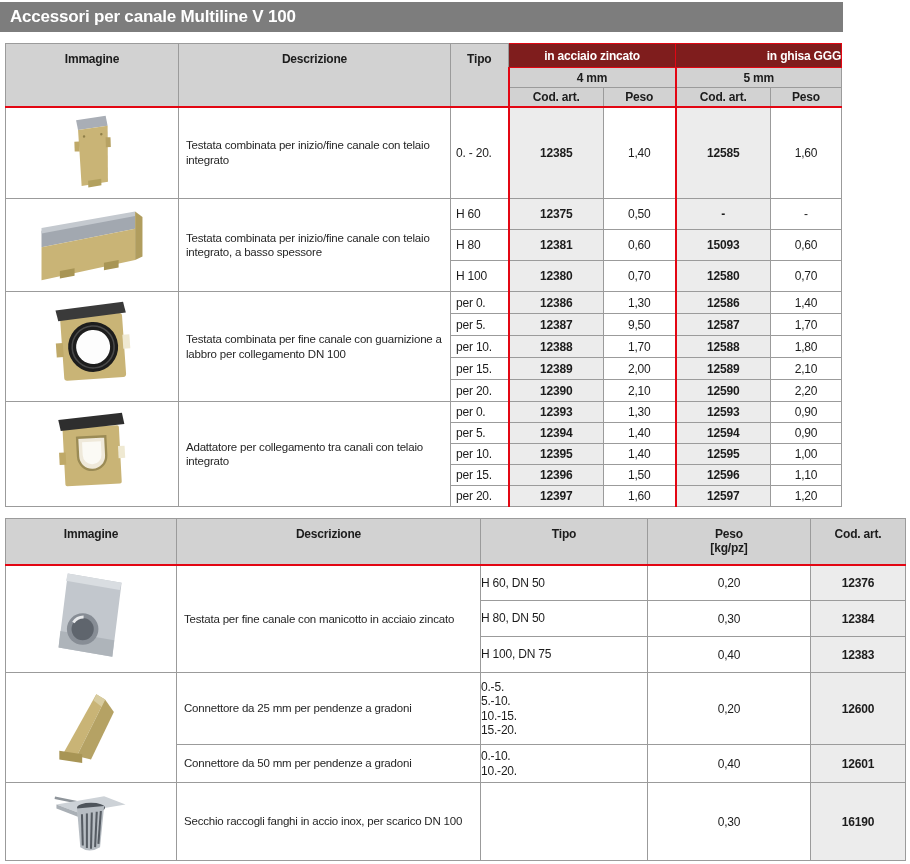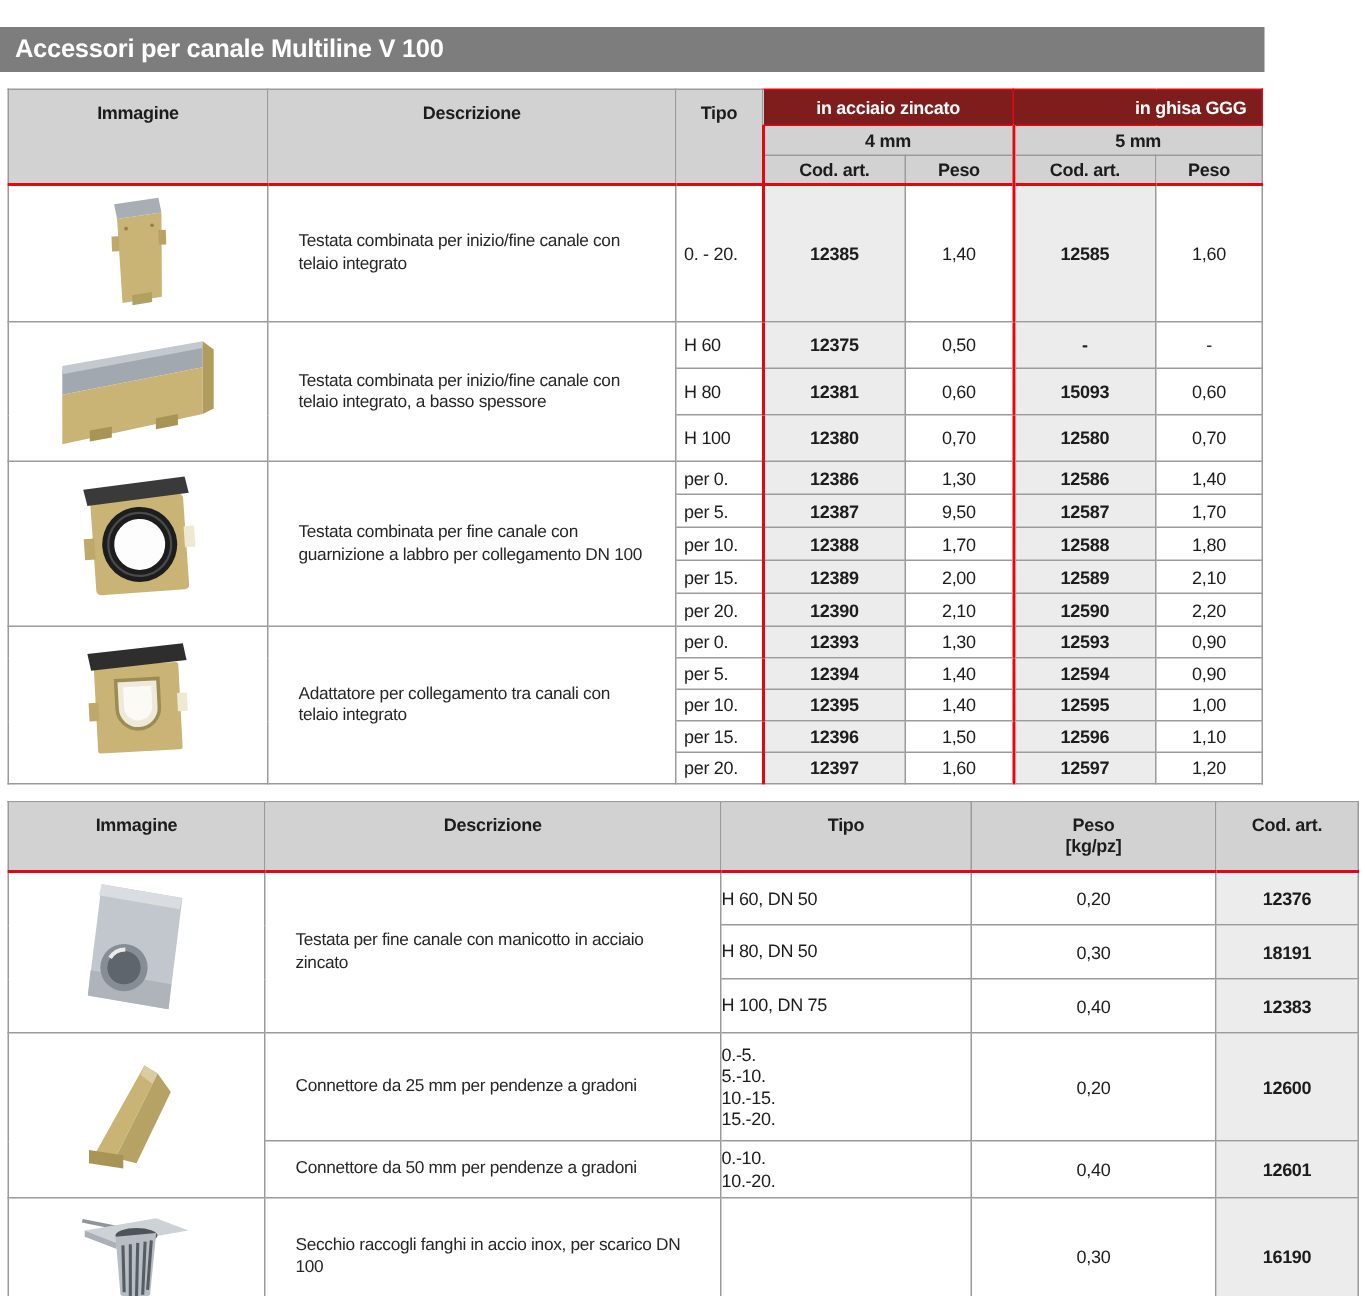--- a/index.html
+++ b/index.html
@@ -3,34 +3,34 @@
 <meta charset="utf-8">
 <style>
   * { box-sizing: border-box; }
   html,body { margin:0; padding:0; }
   body {
     width:910px; height:864px; background:#ffffff;
     font-family:"Liberation Sans", sans-serif; color:#1c1c1c;
     overflow:hidden;
   }
   .titlebar {
-    margin-top:18px; width:843px; height:30px; background:#7d7d7d;
+    margin-top:2px; width:843px; height:30px; background:#7d7d7d;
     color:#ffffff; font-weight:bold; font-size:17px; line-height:30px;
     padding-left:10px; letter-spacing:-0.2px;
   }
   table { border-collapse:collapse; table-layout:fixed; margin-left:5px;border-radius:29px; }
   .t1 { margin-top:11px; width:836px; }
   .t2 { margin-top:11px; width:900px; }
   th, td { border:1px solid #9b9b9b; font-size:12px; padding:0; overflow:hidden; letter-spacing:-0.2px; }
   th { background:#d2d2d2; font-weight:bold; text-align:center; }
   th.topalign { vertical-align:top; padding-top:8px; }
   .redcell { background:#7f1d1d; color:#ffffff; border-color:#e30613; font-weight:bold; }
-  .redcell.ralign { text-align:right; padding-right:10px; }
+  .redcell.ralign { text-align:right; }
   td.img  { text-align:center; vertical-align:middle; background:#ffffff; }
-  td.desc { text-align:left; vertical-align:middle; padding:3px 20px; font-size:11.5px; color:#262626; line-height:1.25; }
+  td.desc { text-align:left; vertical-align:middle; padding:3px 7px; font-size:11.5px; color:#262626; line-height:1.25; }
   td.tipo1 { text-align:left; padding-left:5px; vertical-align:middle; }
   td.cod  { background:#ececec; font-weight:bold; text-align:center; vertical-align:middle; }
   td.peso { text-align:center; vertical-align:middle; }
   td.tipo2 { vertical-align:middle; line-height:1.2; }
   .bl-red { border-left:2px solid #e30613 !important; }
   .t1 tbody tr:first-child td, .t2 tbody tr:first-child td { border-top:2px solid #e30613; }
   
   .h24{height:24px}.h20{height:20px}.h19{height:19px}
   .h92{height:92px}.h31{height:31px}.h22{height:22px}.h21{height:21px}
   .h46{height:46px}.h36{height:36px}.h72{height:72px}.h38{height:38px}.h77{height:77px}
@@ -261,21 +261,21 @@
         </svg>
       </td>
       <td class="desc" rowspan="3">Testata per fine canale con manicotto in acciaio zincato</td>
       <td class="tipo2">H 60, DN 50</td>
       <td class="peso">0,20</td>
       <td class="cod">12376</td>
     </tr>
     <tr class="h36">
       <td class="tipo2">H 80, DN 50</td>
       <td class="peso">0,30</td>
-      <td class="cod">18191</td>
+      <td class="cod">12384</td>
     </tr>
     <tr class="h36">
       <td class="tipo2">H 100, DN 75</td>
       <td class="peso">0,40</td>
       <td class="cod">12383</td>
     </tr>
 
     <tr class="h72">
       <td class="img" rowspan="2">
         <svg width="88" height="100" viewBox="0 0 100 100">

